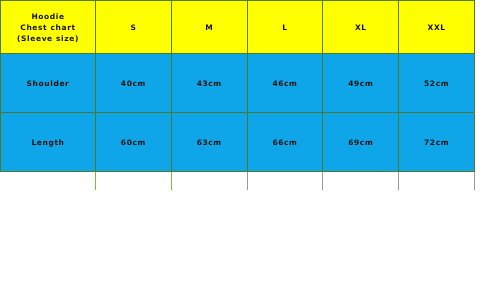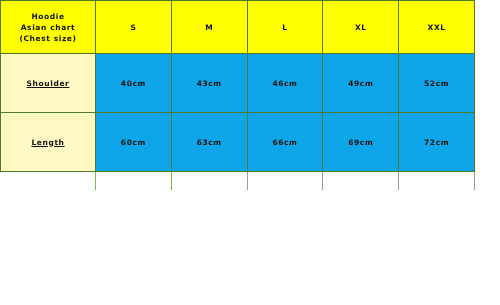--- a/index.html
+++ b/index.html
@@ -55,22 +55,21 @@
   }
   td.size-head {
     font-size: 8px;
   }
 
   
   tr.data-row td {
     height: 58px;
   }
   td.row-label {
-    background: #fef9c3;
-    text-decoration: underline;
+    background: #0ea5e9;
   }
   td.value-cell {
     background: #0ea5e9;
   }
 
   
   tr.partial-row td {
     height: 18px;
     background: #ffffff;
     border-top: 1px solid #4f7a27;
@@ -101,22 +100,22 @@
       <col class="size-col">
       <col class="size-col">
       <col class="size-col">
       <col class="size-col">
     </colgroup>
     <tbody>
 
       <tr class="header-row">
         <td class="title-cell">
           <span class="title-line">Hoodie</span>
-          <span class="title-line">Asian chart</span>
-          <span class="title-line">(Chest size)</span>
+          <span class="title-line">Chest chart</span>
+          <span class="title-line">(Sleeve size)</span>
         </td>
         <td class="size-head">S</td>
         <td class="size-head">M</td>
         <td class="size-head">L</td>
         <td class="size-head">XL</td>
         <td class="size-head">XXL</td>
       </tr>
 
       <tr class="data-row">
         <td class="row-label">Shoulder</td>

